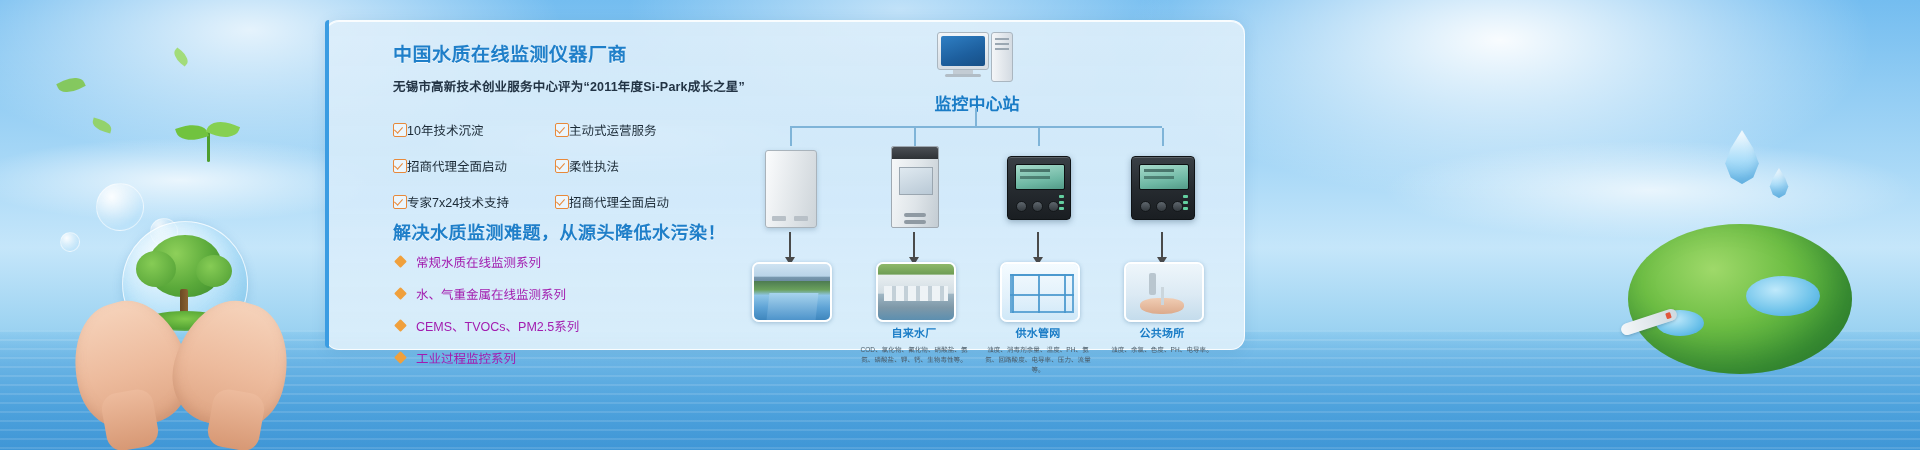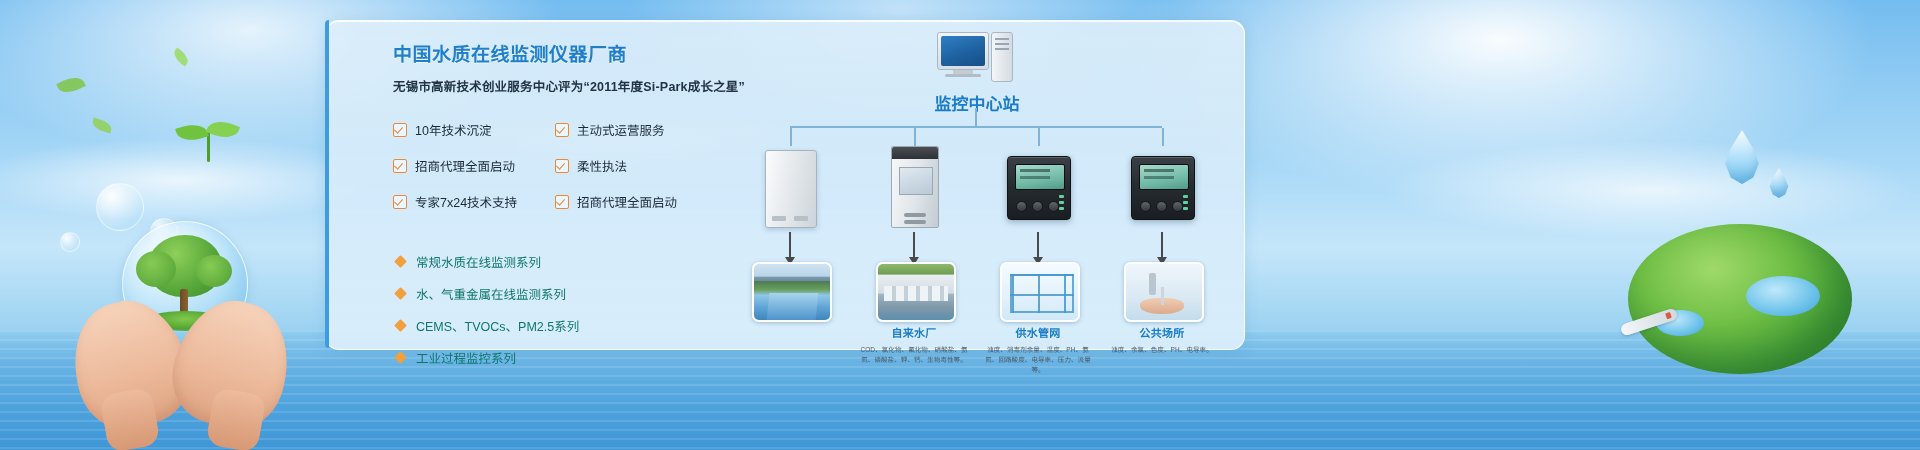--- a/index.html
+++ b/index.html
@@ -117,28 +117,28 @@
   
   .lcol{position:absolute;left:393px;top:43px;width:340px;}
   .headline{
     color:#1f7fc9;font-size:19px;font-weight:bold;letter-spacing:.5px;line-height:1.25;
     text-shadow:0 1px 0 rgba(255,255,255,.6);
   }
   .subline{margin-top:9px;color:#223344;font-size:12.5px;font-weight:bold;letter-spacing:.2px;white-space:nowrap;}
 
   .checkgrid{position:absolute;left:393px;top:120px;width:310px;
     display:grid;grid-template-columns:162px 148px;row-gap:17px;column-gap:0;}
-  .chk{display:flex;align-items:center;gap:8px;font-size:12.5px;color:#1b2a36;white-space:nowrap;}
+  .chk{display:flex;align-items:center;font-size:12.5px;color:#1b2a36;white-space:nowrap;}
   .cbox{width:12px;height:12px;border:1.6px solid #e8893a;border-radius:2px;position:relative;flex:0 0 auto;background:rgba(255,255,255,.55);}
   .cbox:after{content:"";position:absolute;left:2px;top:1px;width:4px;height:7px;border:solid #e8893a;border-width:0 1.8px 1.8px 0;transform:rotate(42deg);}
 
   .headline2{position:absolute;left:393px;top:218px;color:#1f7fc9;font-size:18px;font-weight:bold;letter-spacing:.5px;white-space:nowrap;
     text-shadow:0 1px 0 rgba(255,255,255,.6);}
   .bullets{position:absolute;left:396px;top:252px;width:330px;}
-  .bul{display:flex;align-items:center;gap:11px;font-size:12.5px;color:#0f766e;margin-bottom:13px;white-space:nowrap;}
+  .bul{display:flex;align-items:center;gap:11px;font-size:12.5px;color:#a21caf;margin-bottom:13px;white-space:nowrap;}
   .dia{width:9px;height:9px;background:#f0a03c;transform:rotate(45deg);flex:0 0 auto;border-radius:1px;}
 
   
   .diagram{position:absolute;left:752px;top:28px;width:470px;height:300px;}
 
   .pc{position:absolute;left:185px;top:4px;width:76px;height:52px;}
   .pc .mon{position:absolute;left:0;top:0;width:52px;height:38px;border-radius:3px;
     background:linear-gradient(180deg,#f2f5f8,#d6dde4);border:1px solid #aab6c0;padding:3px;box-sizing:border-box;}
   .pc .scr{width:100%;height:100%;border-radius:2px;background:linear-gradient(160deg,#2f7fc4,#1d5f9e 60%,#174f86);}
   .pc .base{position:absolute;left:16px;top:38px;width:20px;height:4px;background:#c3ccd4;}
@@ -288,20 +288,21 @@
     <div class="chk">
       <span class="cbox"></span>
       <span>专家7x24技术支持</span>
     </div>
     <div class="chk">
       <span class="cbox"></span>
       <span>招商代理全面启动</span>
     </div>
   </div>
 
+  <div class="headline2">解决水质监测难题，从源头降低水污染！</div>
 
   <div class="bullets">
     <div class="bul">
       <span class="dia"></span>
       <span>常规水质在线监测系列</span>
     </div>
     <div class="bul">
       <span class="dia"></span>
       <span>水、气重金属在线监测系列</span>
     </div>

